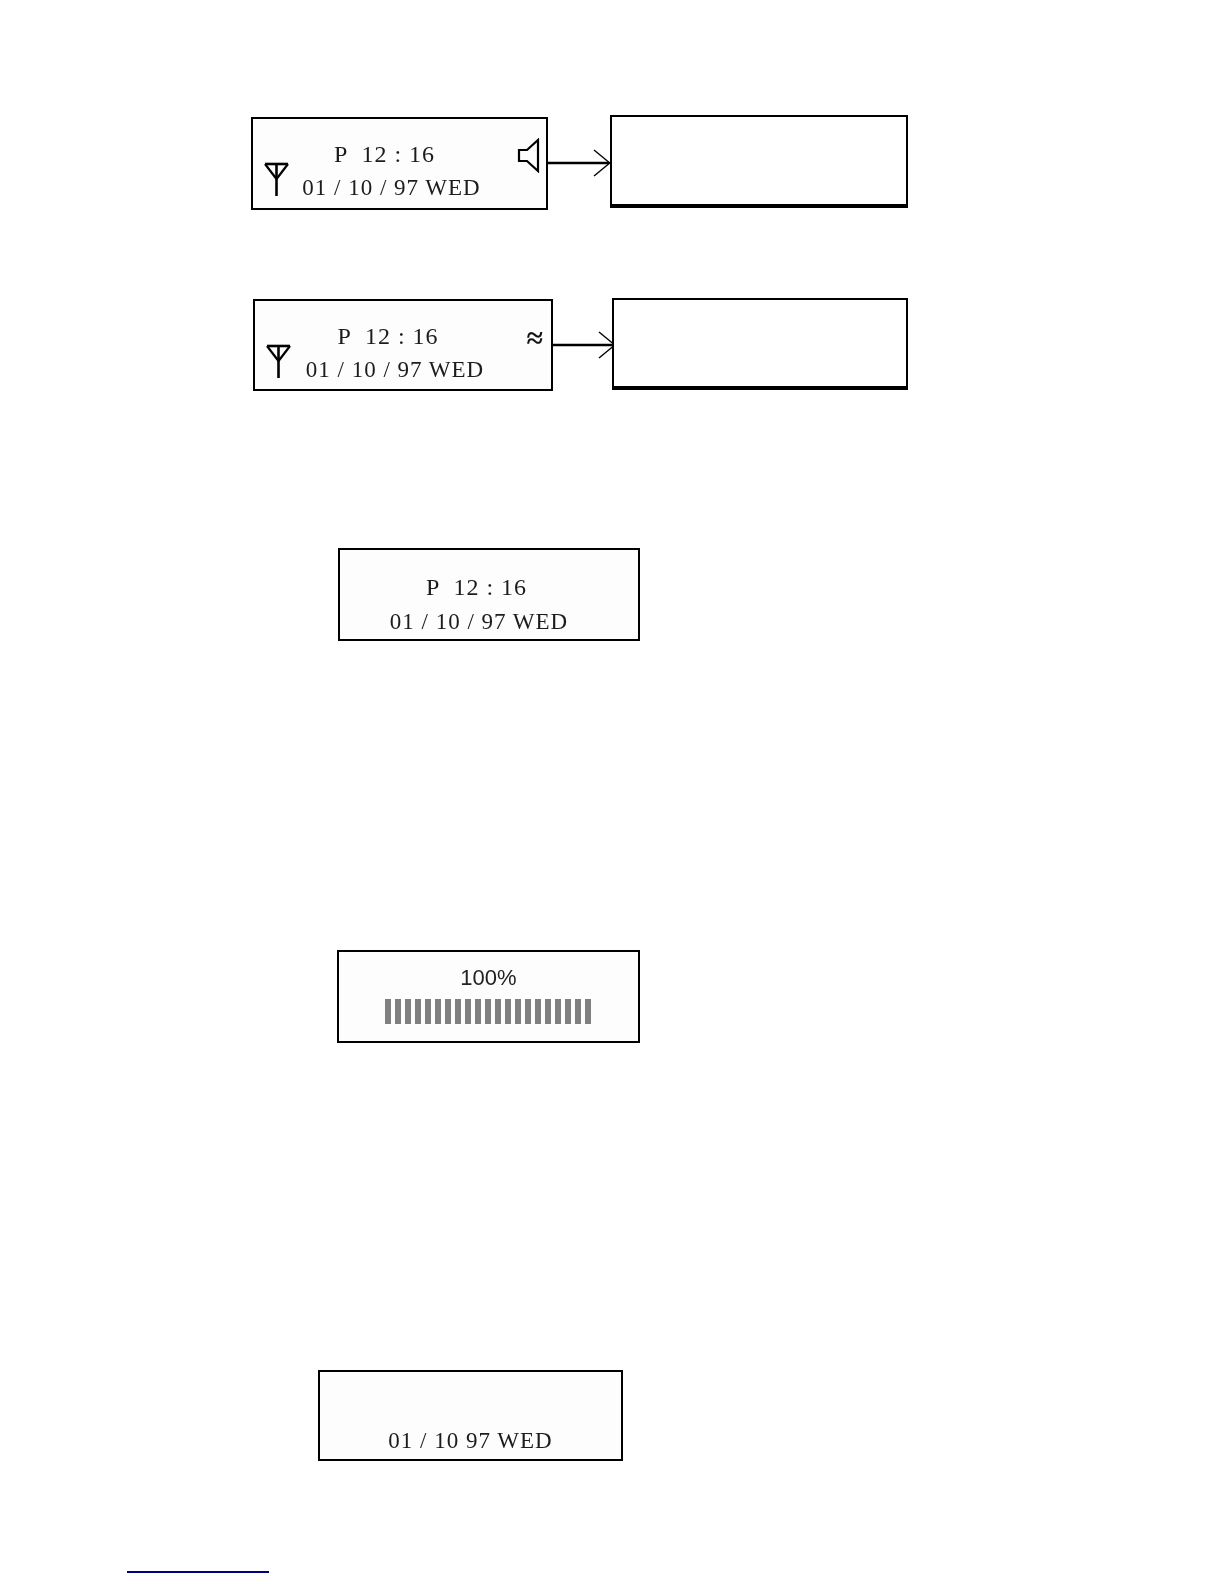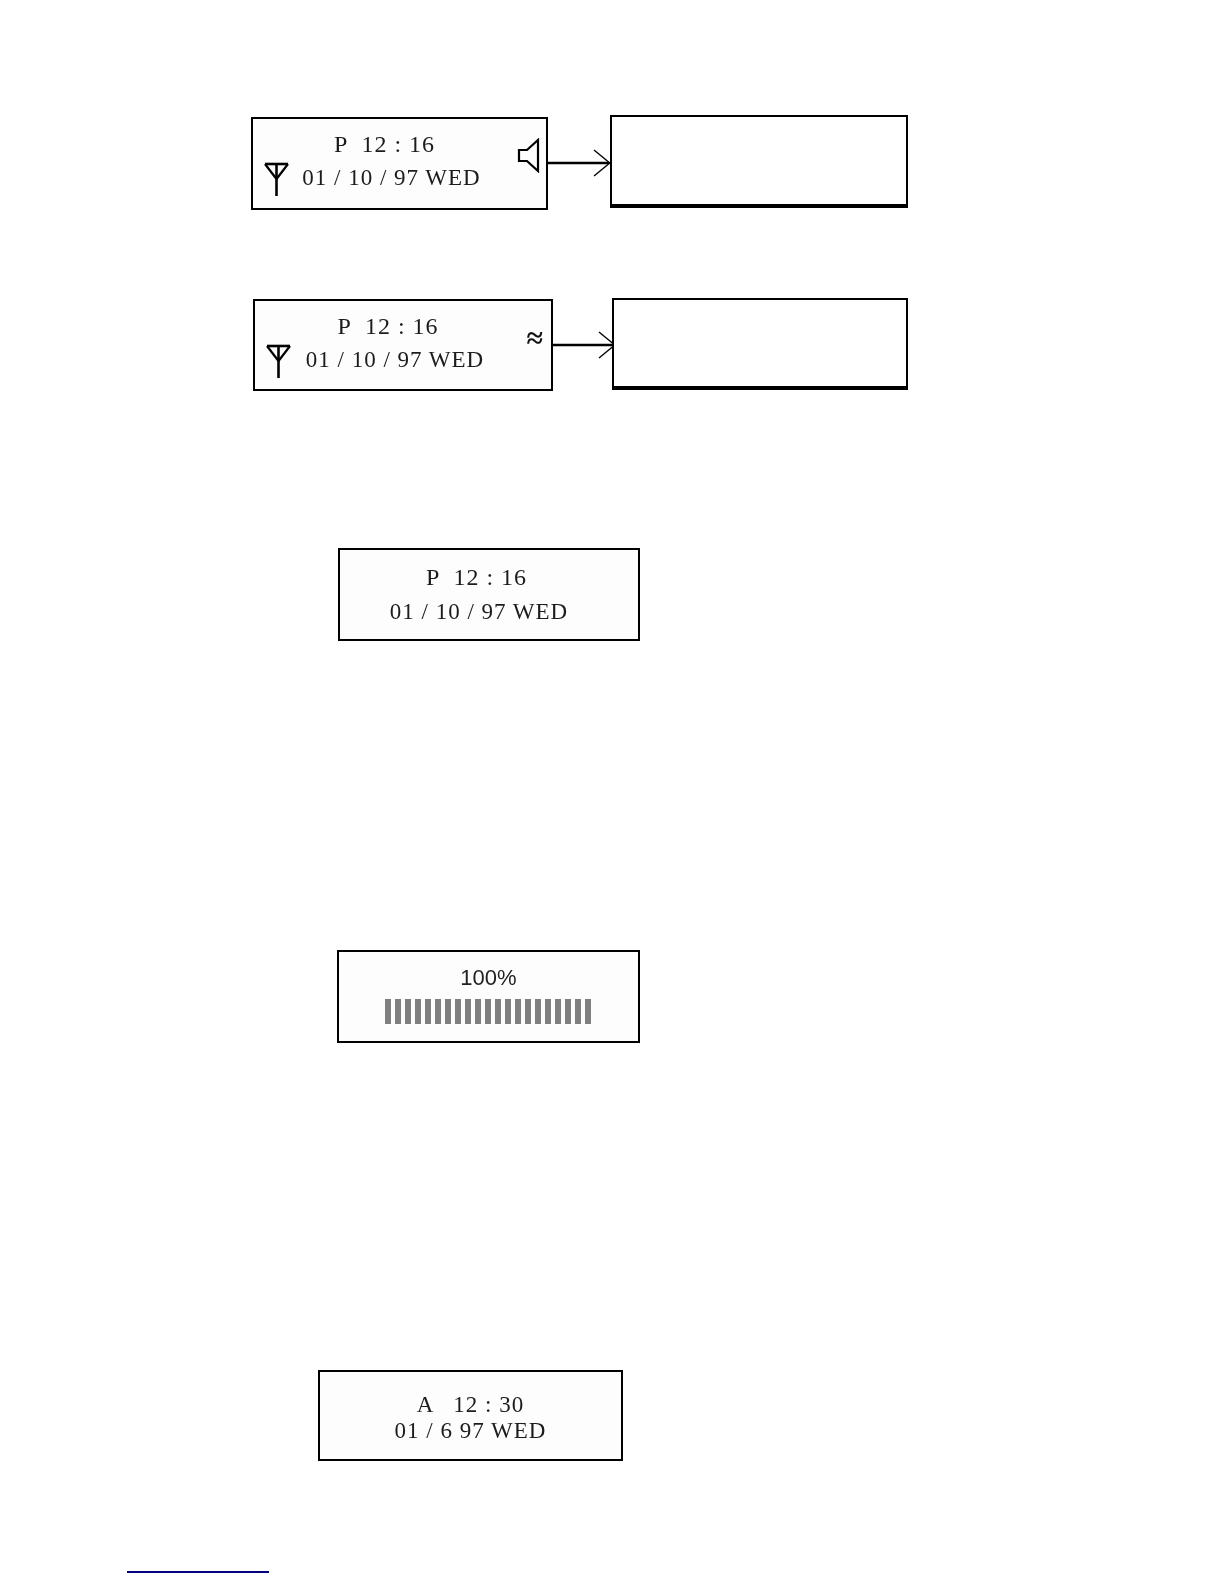--- a/index.html
+++ b/index.html
@@ -24,20 +24,21 @@
     background:#fff;
   }
   .lcd-line{
     position:absolute;
     left:0;right:0;
     text-align:center;
     white-space:pre;
     font-size:23px;
     letter-spacing:1px;
     color:#1c1c1c;
+    margin-top:10px;
   }
   .lcd-line.big{font-size:24px;}
   .shift30{padding-right:30px;}
   .shift16{padding-right:16px;}
   .shift20{padding-right:20px;}
   .shift25{padding-right:25px;}
   .icon{position:absolute;}
   .vibrate-glyph{
     position:absolute;
     font-size:30px;
@@ -150,19 +151,18 @@
         <div class="bar" style="background: rgb(127, 127, 127);"></div>
         <div class="bar" style="background: rgb(127, 127, 127);"></div>
         <div class="bar" style="background: rgb(127, 127, 127);"></div>
         <div class="bar" style="background: rgb(127, 127, 127);"></div>
         <div class="bar" style="background: rgb(127, 127, 127);"></div>
         <div class="bar" style="background: rgb(127, 127, 127);"></div>
       </div>
   </div>
 
   <div class="screen-box" style="left:318px;top:1370px;width:305px;height:91px;">
-    <div class="lcd-line" style="top:20px;">A   12 : 30</div>
-    <div class="lcd-line" style="top:46px;">01 / 6 97 WED</div>
+    <div class="lcd-line" style="top:46px;">01 / 10 97 WED</div>
   </div>
 
   <div class="footer-link" style="left:127px;top:1571px;width:142px;"></div>
 
 </div>
 
 </body></html>

